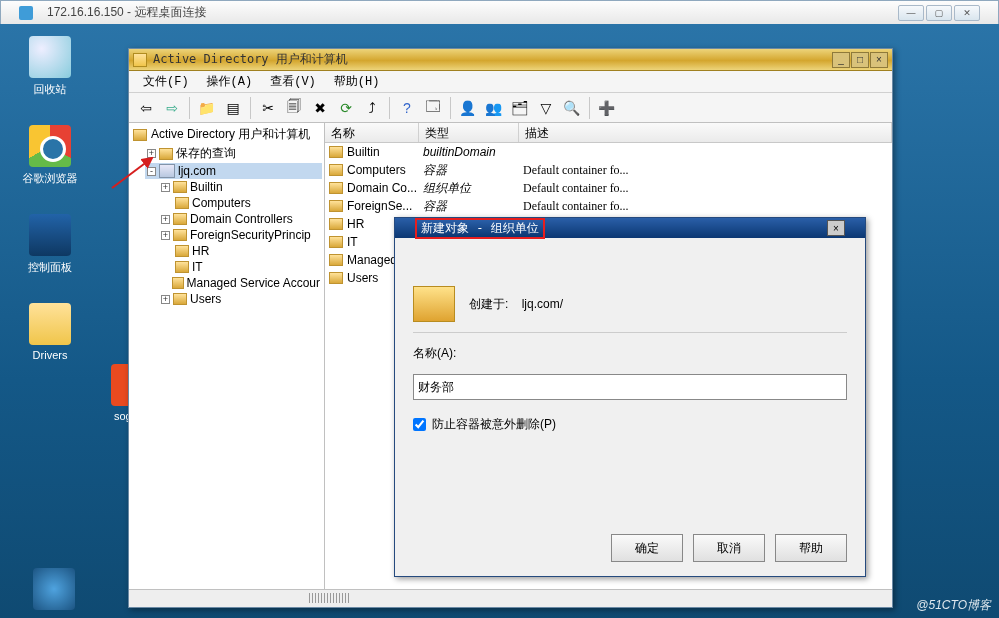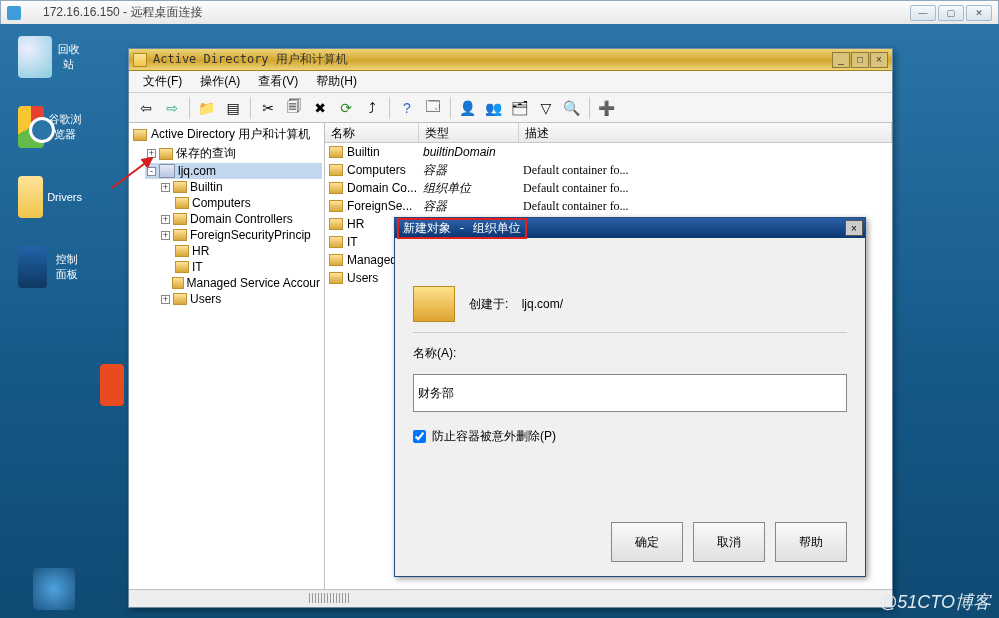--- a/index.html
+++ b/index.html
@@ -1,52 +1,52 @@
 <!DOCTYPE html>
 <html><head>
   <meta charset="utf-8">
   <style>
     * { box-sizing: border-box; margin: 0; padding: 0; font-family: "Microsoft YaHei", Tahoma, sans-serif; }
     body { width: 999px; height: 618px; background: #1a5d8e; position: relative; overflow: hidden; font-size: 12px; }
     
     
     .rdp-frame { position: absolute; top: 0; left: 0; right: 0; bottom: 0; background: #fff; }
-    .rdp-titlebar { height: 24px; background: linear-gradient(#fdfdfd, #e8e8e8); border-bottom: 1px solid #ccc; display: flex; align-items: center; padding: 0 6px; gap: 22px; border: 1px solid #8fa8be; border-bottom: none; }
+    .rdp-titlebar { height: 24px; background: linear-gradient(#fdfdfd, #e8e8e8); border-bottom: 1px solid #ccc; display: flex; align-items: center; padding: 0 18px; gap: 14px; border: 1px solid #8fa8be; border-bottom: none; }
     .rdp-icon { width: 14px; height: 14px; background: #3f9cd8; border-radius: 2px; display: inline-block; position: relative; }
     .rdp-title { font-size: 12px; color: #444; }
     .rdp-controls { margin-left: auto; display: flex; gap: 2px; }
     .win-btn { width: 26px; height: 16px; border: 1px solid #a9b9c9; background: linear-gradient(#f6f9fc,#d9e5ee); border-radius: 2px; display: flex; align-items: center; justify-content: center; font-size: 9px; color: #555; cursor: pointer; }
     
     
     .desktop { position: relative; height: 594px; background: linear-gradient(#2a74a8,#145887 60%,#0f4a72); overflow: hidden; }
     
     .desktop-icons { position: absolute; left: 18px; top: 12px; display: flex; flex-direction: column; gap: 28px; }
     .desktop-icons2 { position: absolute; left: 100px; top: 340px; display: flex; flex-direction: column; gap: 28px; }
-    .di { display: flex; flex-direction: row; align-items: center; width: 64px; color: #fff; font-size: 11px; text-align: center; gap: 4px; justify-content: center; }
+    .di { display: flex; flex-direction: column; align-items: center; width: 64px; color: #fff; font-size: 11px; text-align: center; gap: 4px; justify-content: center; }
     .di .ico { width: 42px; height: 42px; border-radius: 4px; }
     .ico-recycle { background: radial-gradient(circle at 30% 30%,#eef,#8cd); }
     .ico-chrome { background: conic-gradient(#e74133 0 120deg,#65bb48 120deg 240deg,#f9c532 240deg 360deg); border-radius: 50%; position:relative; }
     .ico-chrome::after{content:'';position:absolute;top:11px;left:11px;width:20px;height:20px;background:#2a74a8;border-radius:50%;border:3px solid #fff;}
     .ico-pc { background: linear-gradient(#7bbbe8,#2a74a8); }
     .ico-folder { background: linear-gradient(#ffe29a,#f0c54a); }
     .ico-sogou { background: #e94a1f; border-radius:10px; }
     .ico-cp { background: linear-gradient(#2263a8,#0e3862); }
     .ico-gear { background: radial-gradient(#4fa3df,#1c5482); border-radius:50%; }
     .gear-wrap{position:absolute;left:22px;bottom:8px;}
     
     
     .ad-window { position: absolute; left: 128px; top: 24px; width: 765px; height: 560px; background: #f0f0f0; border: 1px solid #6b8aa5; box-shadow: 2px 2px 6px rgba(0,0,0,.4); }
     .ad-titlebar { height: 22px; background: linear-gradient(#edd47a,#d4a62e 55%,#edd47a); display: flex; align-items: center; padding: 0 4px; gap: 6px; border-bottom:1px solid #a08020; }
     .ad-titlebar .folder-ico { width:14px;height:14px;background:linear-gradient(#ffe29a,#f0c54a);border:1px solid #b08c20; }
     .ad-title { font-size: 12px; color: #333; font-family:"SimSun",monospace; }
     .ad-controls { margin-left:auto;display:flex;gap:1px; }
     .ad-ctrl { width:18px;height:16px;background:#d9c27a;border:1px solid #8f7a3a;display:flex;align-items:center;justify-content:center;font-size:10px;color:#333;cursor:pointer; }
     
     .menubar { height: 22px; background: #f5f5f5; display: flex; align-items: center; padding: 0 6px; gap: 2px; border-bottom:1px solid #d0d0d0; font-family:"SimSun",monospace; }
-    .menu-item { padding: 2px 8px; cursor: pointer; }
+    .menu-item { padding: 2px 8px; cursor: pointer; font-family: Liberation Mono, monospace; }
     
     .toolbar { height: 30px; background: #f5f5f5; display: flex; align-items: center; padding: 0 6px; gap: 4px; border-bottom:1px solid #c0c0c0; }
     .tb-btn { width: 22px; height: 22px; display: flex; align-items: center; justify-content: center; cursor: pointer; border:1px solid transparent; }
     .tb-sep { width:1px;height:22px;background:#c8c8c8;margin:0 2px; }
     .tb-ico { font-size: 14px; }
     
     .ad-body { display:flex; height: calc(100% - 92px); }
     .tree-pane { width: 196px; background:#fff; border-right:1px solid #c0c0c0; overflow:hidden; padding:2px; font-family:"SimSun",monospace; }
     .tree-root { display:flex;align-items:center;gap:4px;padding:1px 2px; }
     .tree-root .folder-ico,.tree-node .folder-ico,.li-row .folder-ico{width:14px;height:12px;background:linear-gradient(#ffe29a,#d9a83a);border:1px solid #bf9330;display:inline-block;}
@@ -60,36 +60,36 @@
     .list-header { display:flex; height:20px; border-bottom:1px solid #c8c8c8; background:linear-gradient(#fafafa,#eaeaea); }
     .lh-col { border-right:1px solid #d0d0d0; padding:2px 6px; }
     .c-name{width:94px;} .c-type{width:100px;} .c-desc{flex:1;}
     .list-rows { }
     .li-row { display:flex;height:18px;align-items:center; }
     .li-row .lc-name{width:94px;display:flex;align-items:center;gap:4px;padding-left:4px;overflow:hidden;}
     .li-row .lc-type{width:100px;padding-left:4px;font-style:italic;} .li-row .lc-desc{flex:1;padding-left:4px;font-family:Liberation Serif, serif;}
     
     
     .dialog { position:absolute; left:394px; top:193px; width:472px; height:360px; background:#f0f0f0; border:1px solid #254a7e; box-shadow:2px 2px 6px rgba(0,0,0,.4); }
-    .dialog-titlebar { height:20px; background:linear-gradient(#2a5fa8,#0b3772); display:flex;align-items:center;padding:0 2px; }
+    .dialog-titlebar { height:20px; background:linear-gradient(#2a5fa8,#0b3772); display:flex;align-items:center;padding:0 20px; }
     .dialog-hl { border:2px solid #e71e1e; padding:0 4px; background:linear-gradient(#2a5fa8,#0b3772); color:#fff; font-family:"SimSun",monospace; font-weight:normal; }
     .dialog-close { margin-left:auto;width:18px;height:16px;background:#ccc;border:1px solid #555;display:flex;align-items:center;justify-content:center;font-size:10px;cursor:pointer; }
     .dialog-body { padding:14px 18px 12px 18px; display:flex;flex-direction:column;gap:12px; font-family:"SimSun",monospace;margin-top:34px; }
     .dialog-icon-row { display:flex;align-items:center;gap:14px; padding-bottom:10px; border-bottom:1px solid #ccc; }
     .ou-icon { width:42px;height:36px; background:linear-gradient(#ffe28a,#dfa330); border:1px solid #b88c20; }
     .field-label { font-size:12px; }
-    .text-input { width:100%; height:38px; border:1px solid #888; padding:2px 4px; font-size:12px; background:#fff; font-family:"SimSun",monospace;}
+    .text-input { width:100%; height:26px; border:1px solid #888; padding:2px 4px; font-size:12px; background:#fff; font-family:"SimSun",monospace;}
     .chk-row { display:flex;align-items:center;gap:6px; margin-top:4px; }
     .dialog-buttons { position:absolute;bottom:14px;right:18px;display:flex;gap:10px; }
-    .dlg-btn { width:72px;height:40px; border:1px solid #888; background:linear-gradient(#fafafa,#e0e0e0); cursor:pointer; font-size:12px; font-family:"SimSun",monospace;}
+    .dlg-btn { width:72px;height:28px; border:1px solid #888; background:linear-gradient(#fafafa,#e0e0e0); cursor:pointer; font-size:12px; font-family:"SimSun",monospace;}
     
     .statusbar { position:absolute;bottom:0;left:0;right:0;height:18px;background:#eee;border-top:1px solid #c0c0c0; }
     .statusbar .grip{position:absolute;left:180px;top:3px;width:40px;height:10px;background:repeating-linear-gradient(90deg,#999 0 1px,transparent 1px 3px);}
     
-    .watermark { position:absolute; right:8px; bottom:4px; color:#dfe8ee; font-size:18px; font-style:italic; }
+    .watermark { position:absolute; right:8px; bottom:4px; color:#dfe8ee; font-size:12px; font-style:italic; }
     
     
     .red-arrow { position:absolute; left:108px; top:128px; width:50px; height:40px; pointer-events:none; }
   </style>
 </head>
 <body>
 
 <div class="rdp-frame">
   <div class="rdp-titlebar">
     <span class="rdp-icon"></span>
@@ -105,26 +105,26 @@
     <div class="desktop-icons">
       <div class="di">
           <div class="ico ico-recycle"></div>
           <span>回收站</span>
         </div>
       <div class="di">
           <div class="ico ico-chrome"></div>
           <span>谷歌浏览器</span>
         </div>
       <div class="di">
+          <div class="ico ico-cp"></div>
+          <span>控制面板</span>
+        </div>
+      <div class="di">
           <div class="ico ico-folder"></div>
           <span>Drivers</span>
-        </div>
-      <div class="di">
-          <div class="ico ico-cp"></div>
-          <span>控制面板</span>
         </div>
     </div>
     <div class="desktop-icons2">
       <div class="di">
           <div class="ico ico-sogou"></div>
           <span>sogou_</span>
         </div>
     </div>
     <div class="gear-wrap di">
         <div class="ico ico-gear"></div>

